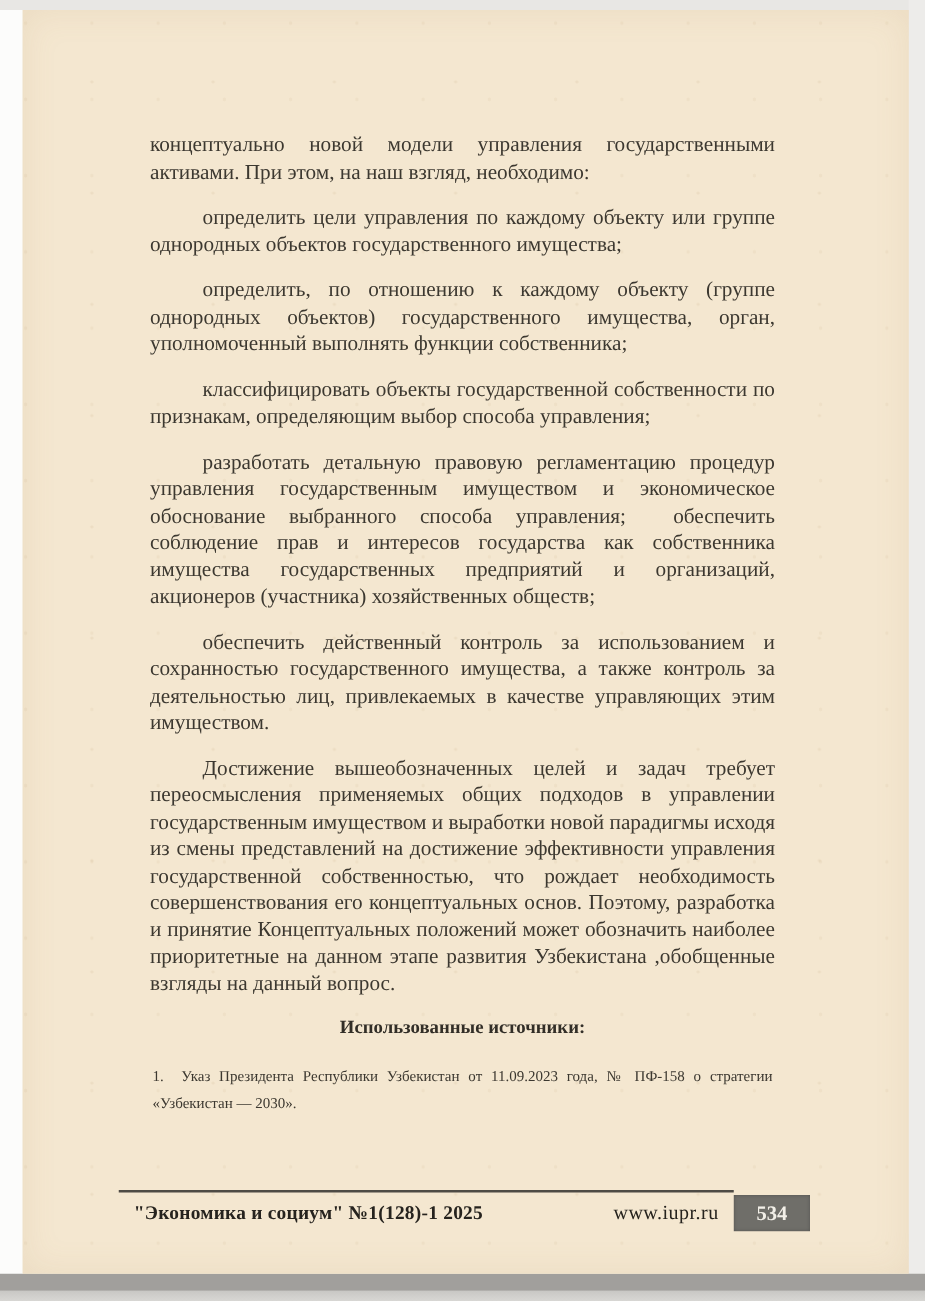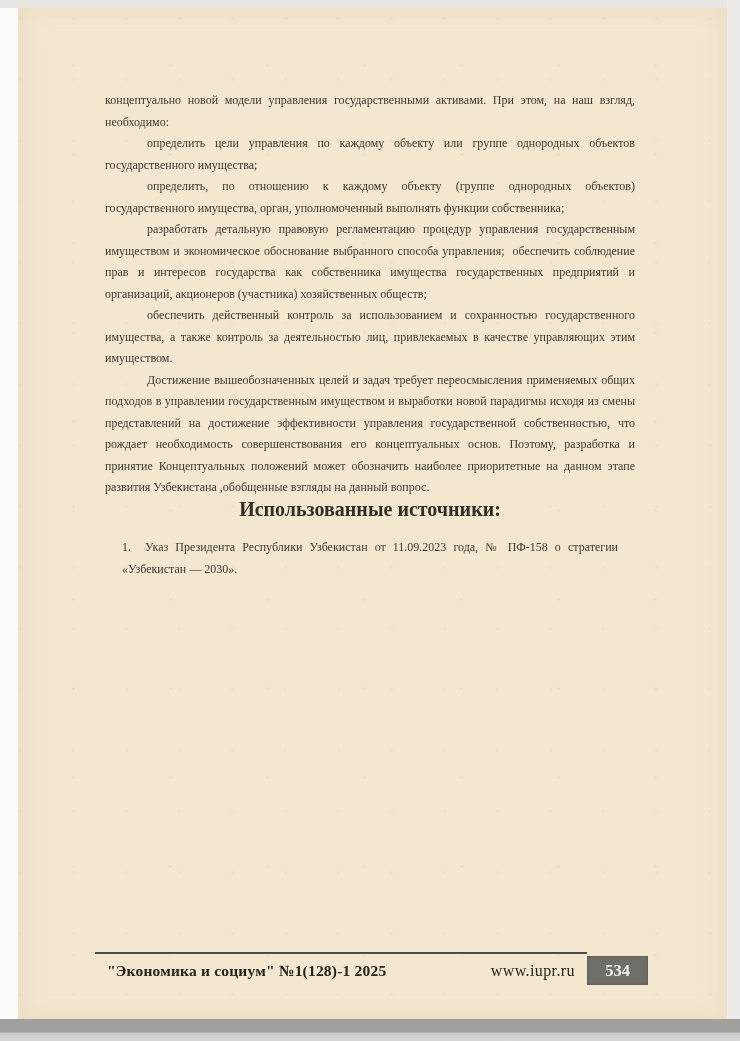--- a/index.html
+++ b/index.html
@@ -26,29 +26,29 @@
       radial-gradient(rgba(168,132,82,0.07) 1px, transparent 1.6px);
     background-size: 97px 89px, 53px 61px;
     background-position: 7px 13px, 29px 41px;
     box-shadow: inset 0 0 28px rgba(176,142,92,0.13);
   }
   .content {
     position: absolute; left: 87px; top: 82px; width: 530px;
     color: #3c3830;
   }
   p.body {
-    margin: 0;
-    font-size: 12px;
+    margin: 15px;
+    font-size: 17px;
     line-height: 21.5px;
     text-align: justify;
   }
   p.body.indent { text-indent: 42px; }
   .sources-heading {
     margin: 0;
-    font-size: 20px;
+    font-size: 15px;
     line-height: 21.5px;
     font-weight: bold;
     text-align: center;
     color: #322e27;
   }
   p.source {
     margin: 17px;
     font-size: 12px;
     line-height: 21.5px;
     text-align: justify;
@@ -94,20 +94,21 @@
   <div class="edge-top"></div>
   <div class="edge-right"></div>
   <div class="edge-bottom"></div>
 
   <div class="paper">
 
     <div class="content">
       <p class="body">концептуально новой модели управления государственными активами. При этом, на наш взгляд, необходимо:</p>
       <p class="body indent">определить цели управления по каждому объекту или группе однородных объектов государственного имущества;</p>
       <p class="body indent">определить, по отношению к каждому объекту (группе однородных объектов) государственного имущества, орган, уполномоченный выполнять функции собственника;</p>
+      <p class="body indent">классифицировать объекты государственной собственности по признакам, определяющим выбор способа управления;</p>
       <p class="body indent">разработать детальную правовую регламентацию процедур управления государственным имуществом и экономическое обоснование выбранного способа управления; &nbsp;обеспечить соблюдение прав и интересов государства как собственника имущества государственных предприятий и организаций, акционеров (участника) хозяйственных обществ;</p>
       <p class="body indent">обеспечить действенный контроль за использованием и сохранностью государственного имущества, а также контроль за деятельностью лиц, привлекаемых в качестве управляющих этим имуществом.</p>
       <p class="body indent">Достижение вышеобозначенных целей и задач требует переосмысления применяемых общих подходов в управлении государственным имуществом и выработки новой парадигмы исходя из смены представлений на достижение эффективности управления государственной собственностью, что рождает необходимость совершенствования его концептуальных основ. Поэтому, разработка и принятие Концептуальных положений может обозначить наиболее приоритетные на данном этапе развития Узбекистана ,обобщенные взгляды на данный вопрос.</p>
 
       <p class="sources-heading">Использованные источники:</p>
 
       <div>
         <p class="source">1.&nbsp; Указ Президента Республики Узбекистан от 11.09.2023 года, № ПФ-158 о стратегии «Узбекистан — 2030».</p>
       </div>
     </div>

